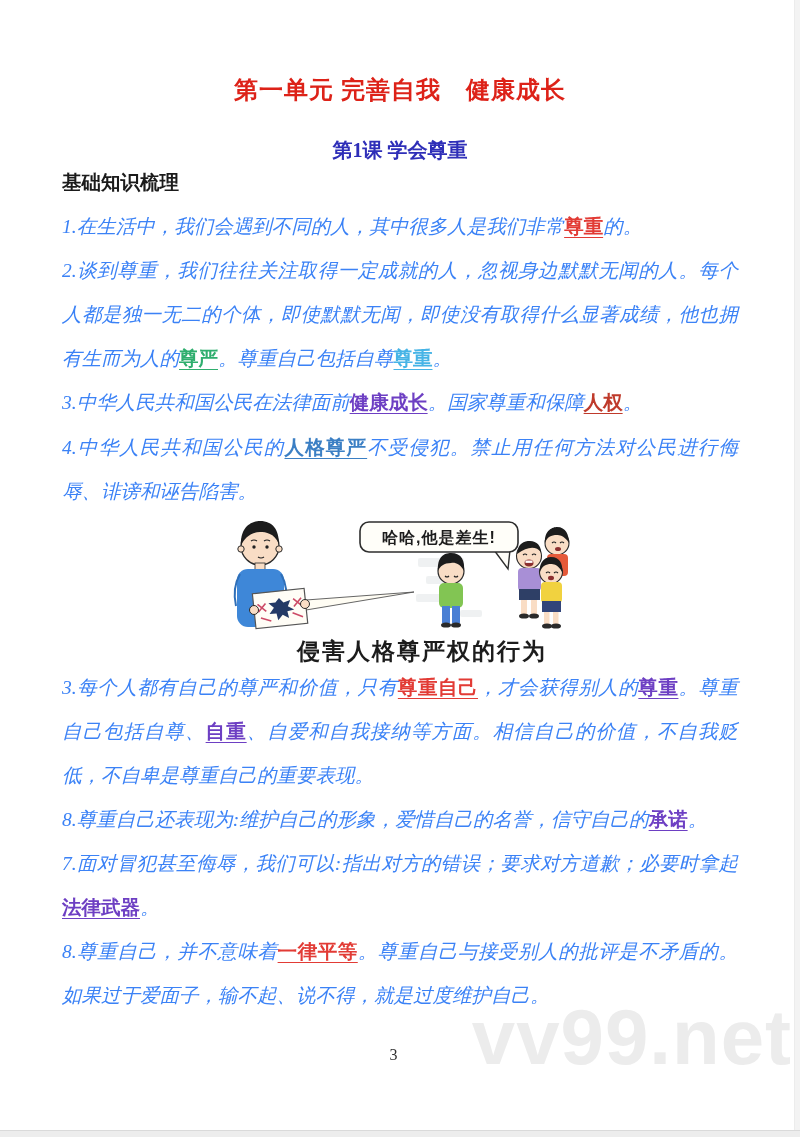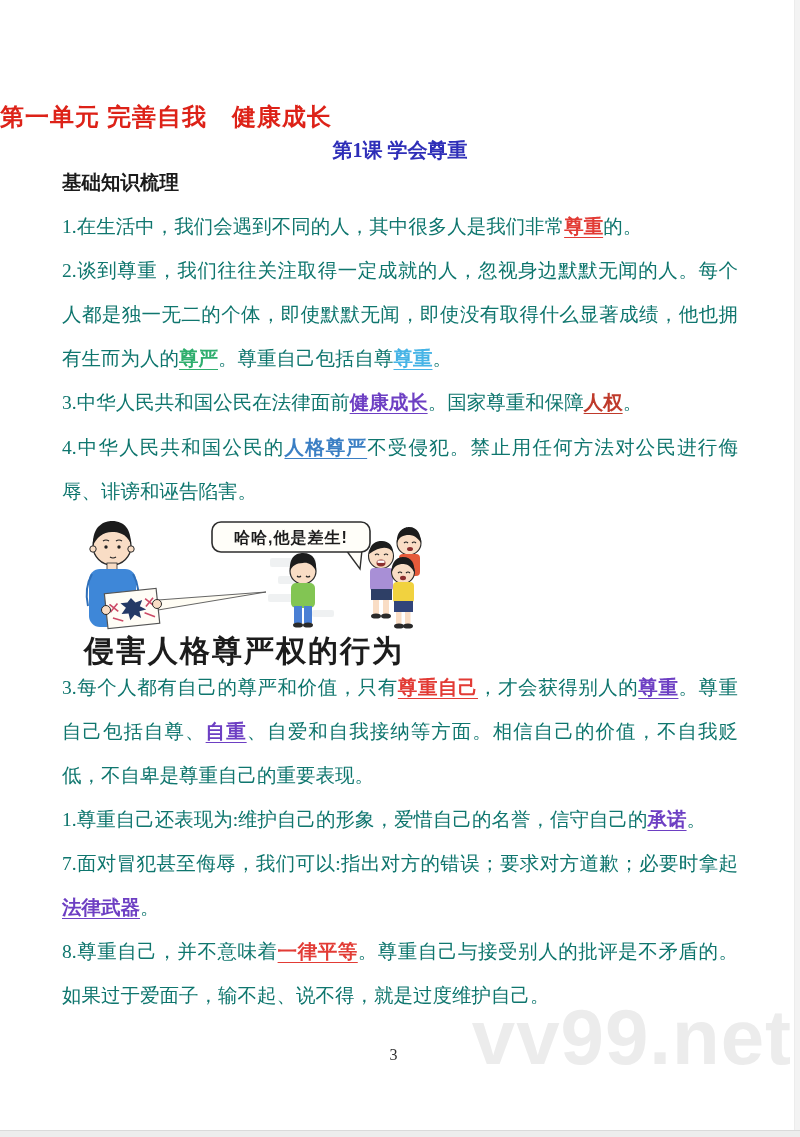--- a/index.html
+++ b/index.html
@@ -1,52 +1,52 @@
 <!DOCTYPE html>
 <html style="--c-title: #dd2218; --c-subtitle: #2e2eb8; --c-term-red: #e23b35; --c-term-green: #2fae6e; --c-term-cyan: #46b4e6; --c-term-purple: #6d3fc3; --c-term-darkred: #bf3a2b; --c-term-blue: #3b7fc4; --c-watermark: #ececec;"><head>
 <meta charset="utf-8">
 <style>
   html,body{margin:0;padding:0;background:#fff;}
   .page{
     position:relative;width:800px;height:1137px;background:#ffffff;
     font-family:"Liberation Serif","DejaVu Serif",serif;color:#2d2d2d;overflow:hidden;
   }
   .doc-title{
-    position:absolute;top:101px;left:0;width:100%;text-align:left;
+    position:absolute;top:74px;left:0;width:100%;text-align:center;
     font-size:24px;font-weight:bold;color:var(--c-title,#dd2218);letter-spacing:1px;z-index:2;
   }
   .doc-subtitle{
     position:absolute;top:137px;left:0;width:100%;text-align:center;
     font-size:20px;font-weight:bold;color:var(--c-subtitle,#2e2eb8);z-index:2;
   }
   .body-block{
     position:absolute;top:161px;left:62px;width:676px;
     font-size:19.5px;line-height:44px;text-align:justify;z-index:2;
   }
   .section-heading{font-weight:bold;color:#1b1b1b;}
   p.para{margin:0;}
   .seg{text-underline-offset:4px;}
-  .seg-normal{color:#0f766e;}
+  .seg-normal{color:#3b82f6;font-style:italic;}
   .seg-red,.seg-green,.seg-cyan,.seg-purple,.seg-darkred,.seg-blue{
     font-weight:bold;text-decoration:underline;
   }
   .seg-red{color:var(--c-term-red,#e23b35);}
   .seg-green{color:var(--c-term-green,#2fae6e);}
   .seg-cyan{color:var(--c-term-cyan,#46b4e6);}
   .seg-purple{color:var(--c-term-purple,#6d3fc3);}
   .seg-darkred{color:var(--c-term-darkred,#bf3a2b);font-family:Liberation Mono, monospace;}
   .seg-blue{color:var(--c-term-blue,#3b7fc4);}
   .figure-block{
-    height:152px;display:flex;flex-direction:column;align-items:flex-start;
+    height:152px;display:flex;flex-direction:column;align-items:center;
     justify-content:flex-end;text-align:center;line-height:normal;
   }
   .figure-canvas{flex:0 0 auto;}
   .figure-caption{
     font-family:"Liberation Sans","DejaVu Sans",sans-serif;
-    font-weight:bold;font-size:30px;color:#1c1c1c;line-height:30px;
+    font-weight:bold;font-size:23px;color:#1c1c1c;line-height:30px;
     transform:translateX(22px);letter-spacing:2px;
   }
   .bubble-text{
     font-family:"Liberation Sans","DejaVu Sans",sans-serif;
     font-weight:bold;font-size:16px;fill:#1d1d1d;letter-spacing:1px;
   }
   .watermark{
     position:absolute;top:992px;right:8px;z-index:1;
     font-family:Liberation Sans, sans-serif;font-weight:bold;
     font-size:78px;color:var(--c-watermark,#ececec);letter-spacing:1px;user-select:none;
@@ -166,21 +166,21 @@
             <ellipse cx="37" cy="100" rx="5" ry="2.6" fill="#2a2a2a"></ellipse>
             <ellipse cx="46" cy="100" rx="5" ry="2.6" fill="#2a2a2a"></ellipse>
           </g>
         </g>
       </svg>
       <div class="figure-caption">侵害人格尊严权的行为</div>
     </div>
 
     <div id="paras-after">
         <p class="para"><span class="seg seg-normal">3.每个人都有自己的尊严和价值，只有</span><span class="seg seg-red">尊重自己</span><span class="seg seg-normal">，才会获得别人的</span><span class="seg seg-purple">尊重</span><span class="seg seg-normal">。尊重自己包括自尊、</span><span class="seg seg-purple">自重</span><span class="seg seg-normal">、自爱和自我接纳等方面。相信自己的价值，不自我贬低，不自卑是尊重自己的重要表现。</span></p>
-        <p class="para"><span class="seg seg-normal">1.尊重自己还表现为:维护自己的形象，爱惜自己的名誉，信守自己的</span><span class="seg seg-purple">承诺</span><span class="seg seg-normal">。</span></p>
+        <p class="para"><span class="seg seg-normal">8.尊重自己还表现为:维护自己的形象，爱惜自己的名誉，信守自己的</span><span class="seg seg-purple">承诺</span><span class="seg seg-normal">。</span></p>
         <p class="para"><span class="seg seg-normal">7.面对冒犯甚至侮辱，我们可以:指出对方的错误；要求对方道歉；必要时拿起</span><span class="seg seg-purple">法律武器</span><span class="seg seg-normal">。</span></p>
         <p class="para"><span class="seg seg-normal">8.尊重自己，并不意味着</span><span class="seg seg-red">一律平等</span><span class="seg seg-normal">。尊重自己与接受别人的批评是不矛盾的。如果过于爱面子，输不起、说不得，就是过度维护自己。</span></p>
       </div>
   </div>
 
   <div class="watermark">vv99.net</div>
   <div class="page-number">3</div>
 
   <div class="edge-right"></div>
   <div class="edge-bottom"></div>

